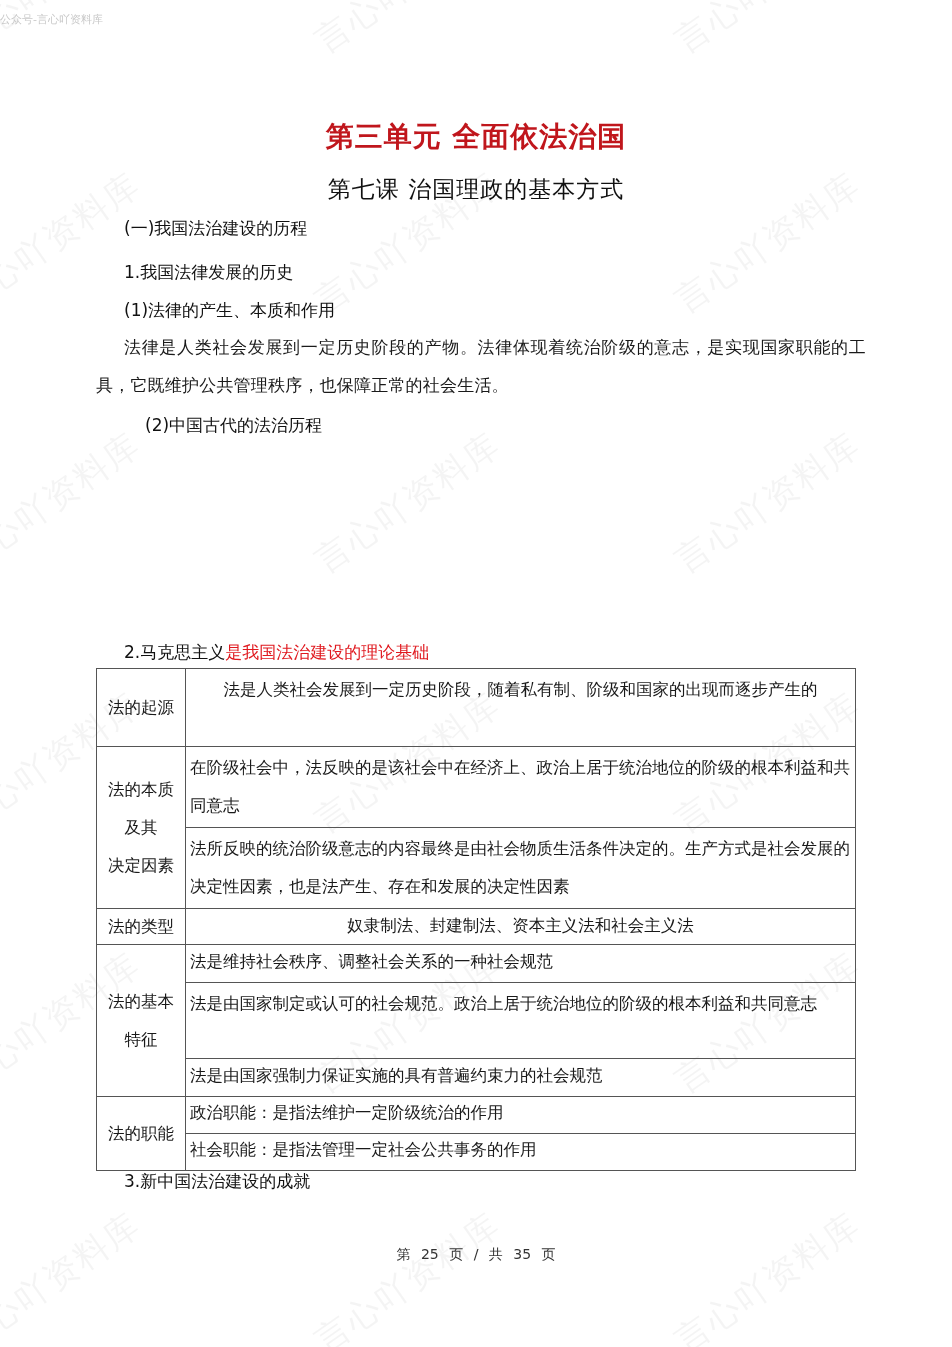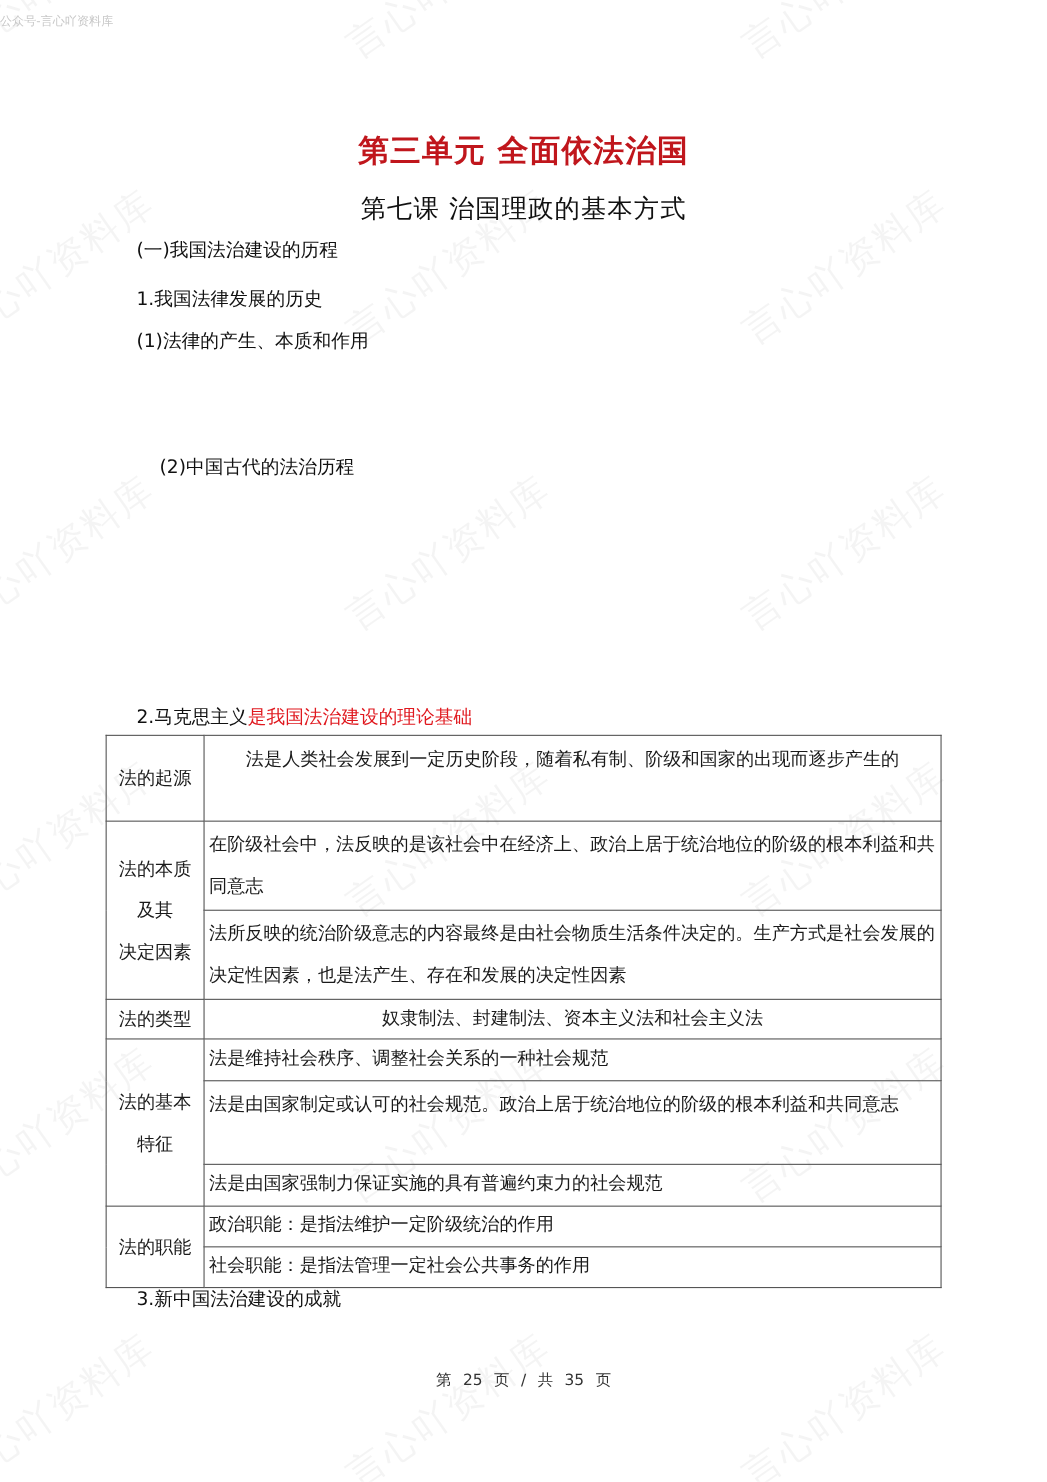--- a/index.html
+++ b/index.html
@@ -55,20 +55,21 @@
 <div class="top-wm">公众号-言心吖资料库</div>
 
 <div class="page">
   <div class="title">第三单元  全面依法治国</div>
   <div class="subtitle">第七课    治国理政的基本方式</div>
 
   <div class="line heading" style="top:217px;">(一)我国法治建设的历程</div>
   <div class="line heading" style="top:261px;">1.我国法律发展的历史</div>
   <div class="line heading" style="top:299px;">(1)法律的产生、本质和作用</div>
 
+  <div class="line para" style="top:328px;">法律是人类社会发展到一定历史阶段的产物。法律体现着统治阶级的意志，是实现国家职能的工具，它既维护公共管理秩序，也保障正常的社会生活。</div>
 
   <div class="line heading" style="top:414px;margin-left:21px;">(2)中国古代的法治历程</div>
 
 
   <div class="line heading" style="top:641px;">
     <span>2.马克思主义</span><span class="red">是我国法治建设的理论基础</span>
   </div>
 
   <table class="law">
     <colgroup>

